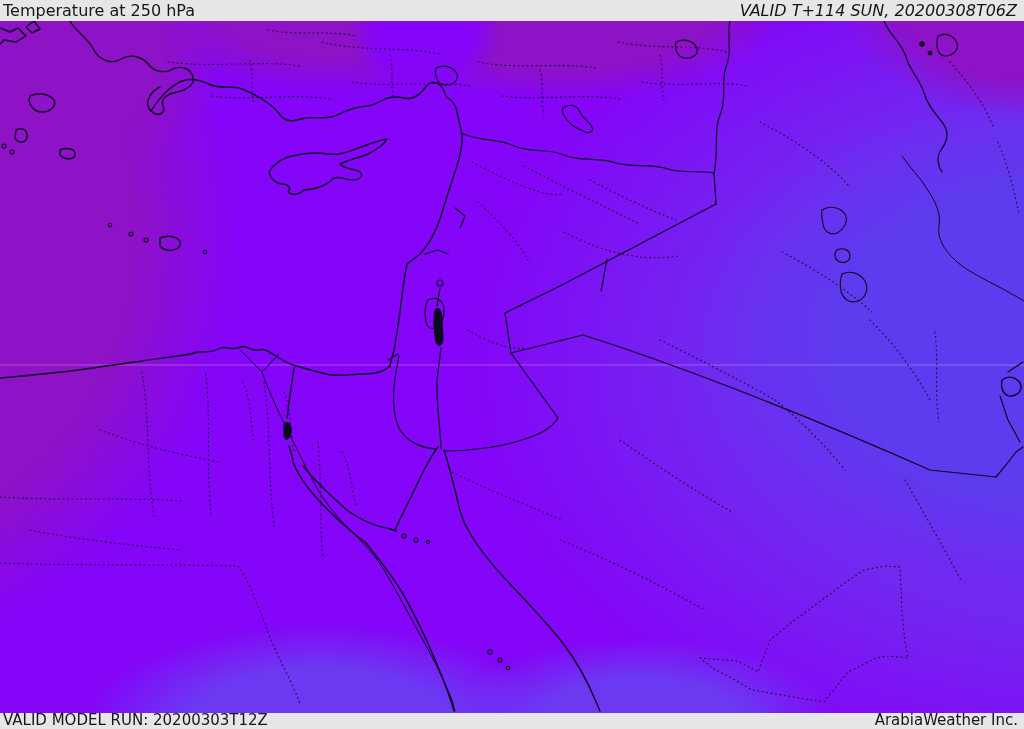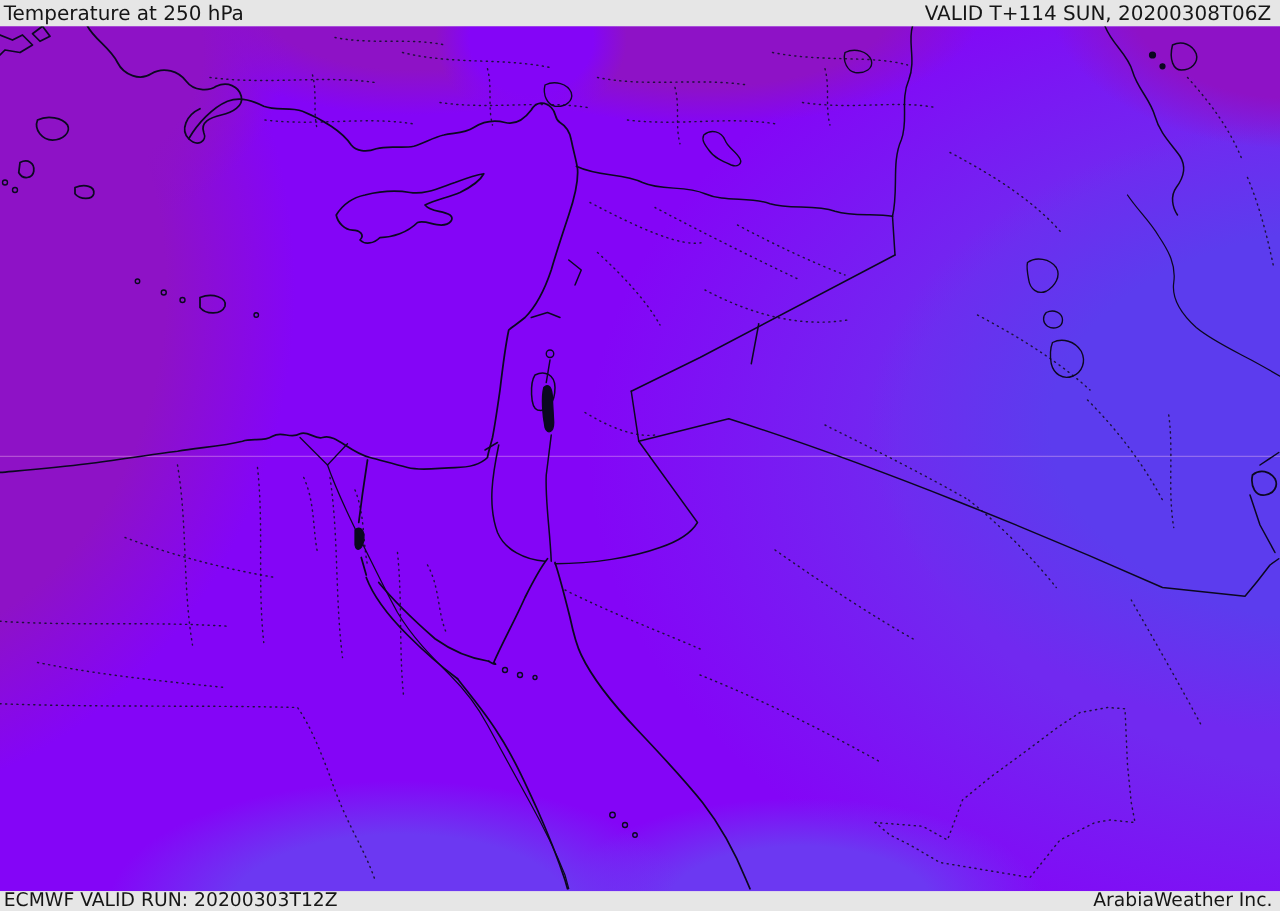--- a/index.html
+++ b/index.html
@@ -36,21 +36,21 @@
       
       radial-gradient(780px 520px at 1110px 340px, var(--blue-mid) 0 50%, rgba(113,41,240,0) 82%);
   }
   #linework{position:absolute;left:0;top:0;z-index:2;pointer-events:none;}
 
   .bar{position:absolute;left:0;width:1024px;background:var(--bar-bg);z-index:3;}
   #topbar{top:0;height:21px;}
   #bottombar{top:713px;height:16px;}
   .bar-text{position:absolute;z-index:4;color:var(--bar-text);white-space:nowrap;}
   #title{left:3px;top:1px;font-size:16px;}
-  #valid{right:7px;top:1px;font-size:16px;}
+  #valid{right:7px;top:1px;font-size:16px;font-style:italic;}
   #model-run{left:3px;top:711px;font-size:15px;}
   #credit{right:6px;top:711px;font-size:15px;margin-left:15px;}
 
   .coast{fill:none;stroke:var(--line);stroke-width:1.4;stroke-linecap:round;stroke-linejoin:round;}
   .border{fill:none;stroke:var(--line);stroke-width:1.2;stroke-linecap:round;stroke-linejoin:round;}
   .river{fill:none;stroke:var(--line);stroke-width:1;stroke-linecap:round;}
   .lake{fill:none;stroke:var(--line);stroke-width:1.1;}
   .lake-fill{fill:var(--line);stroke:var(--line);stroke-width:1;}
   .admin{fill:none;stroke:#16102e;stroke-width:1.15;stroke-dasharray:0.9 3.6;stroke-linecap:round;opacity:.92;}
   .grid{fill:none;stroke:rgba(255,205,240,.33);stroke-width:1;}
@@ -220,15 +220,15 @@
       <circle class="lake-fill" cx="922" cy="44" r="2.4"></circle>
       <circle class="lake-fill" cx="930" cy="53" r="2"></circle>
     </g>
   </svg>
 
   <div class="bar" id="topbar"></div>
   <div class="bar" id="bottombar"></div>
 
   <span class="bar-text" id="title">Temperature at 250 hPa</span>
   <span class="bar-text" id="valid">VALID T+114 SUN, 20200308T06Z</span>
-  <span class="bar-text" id="model-run">ECMWF VALID RUN: 20200303T12Z</span>
+  <span class="bar-text" id="model-run">VALID MODEL RUN: 20200303T12Z</span>
   <span class="bar-text" id="credit">ArabiaWeather Inc.</span>
 </div>
 
 </body></html>

